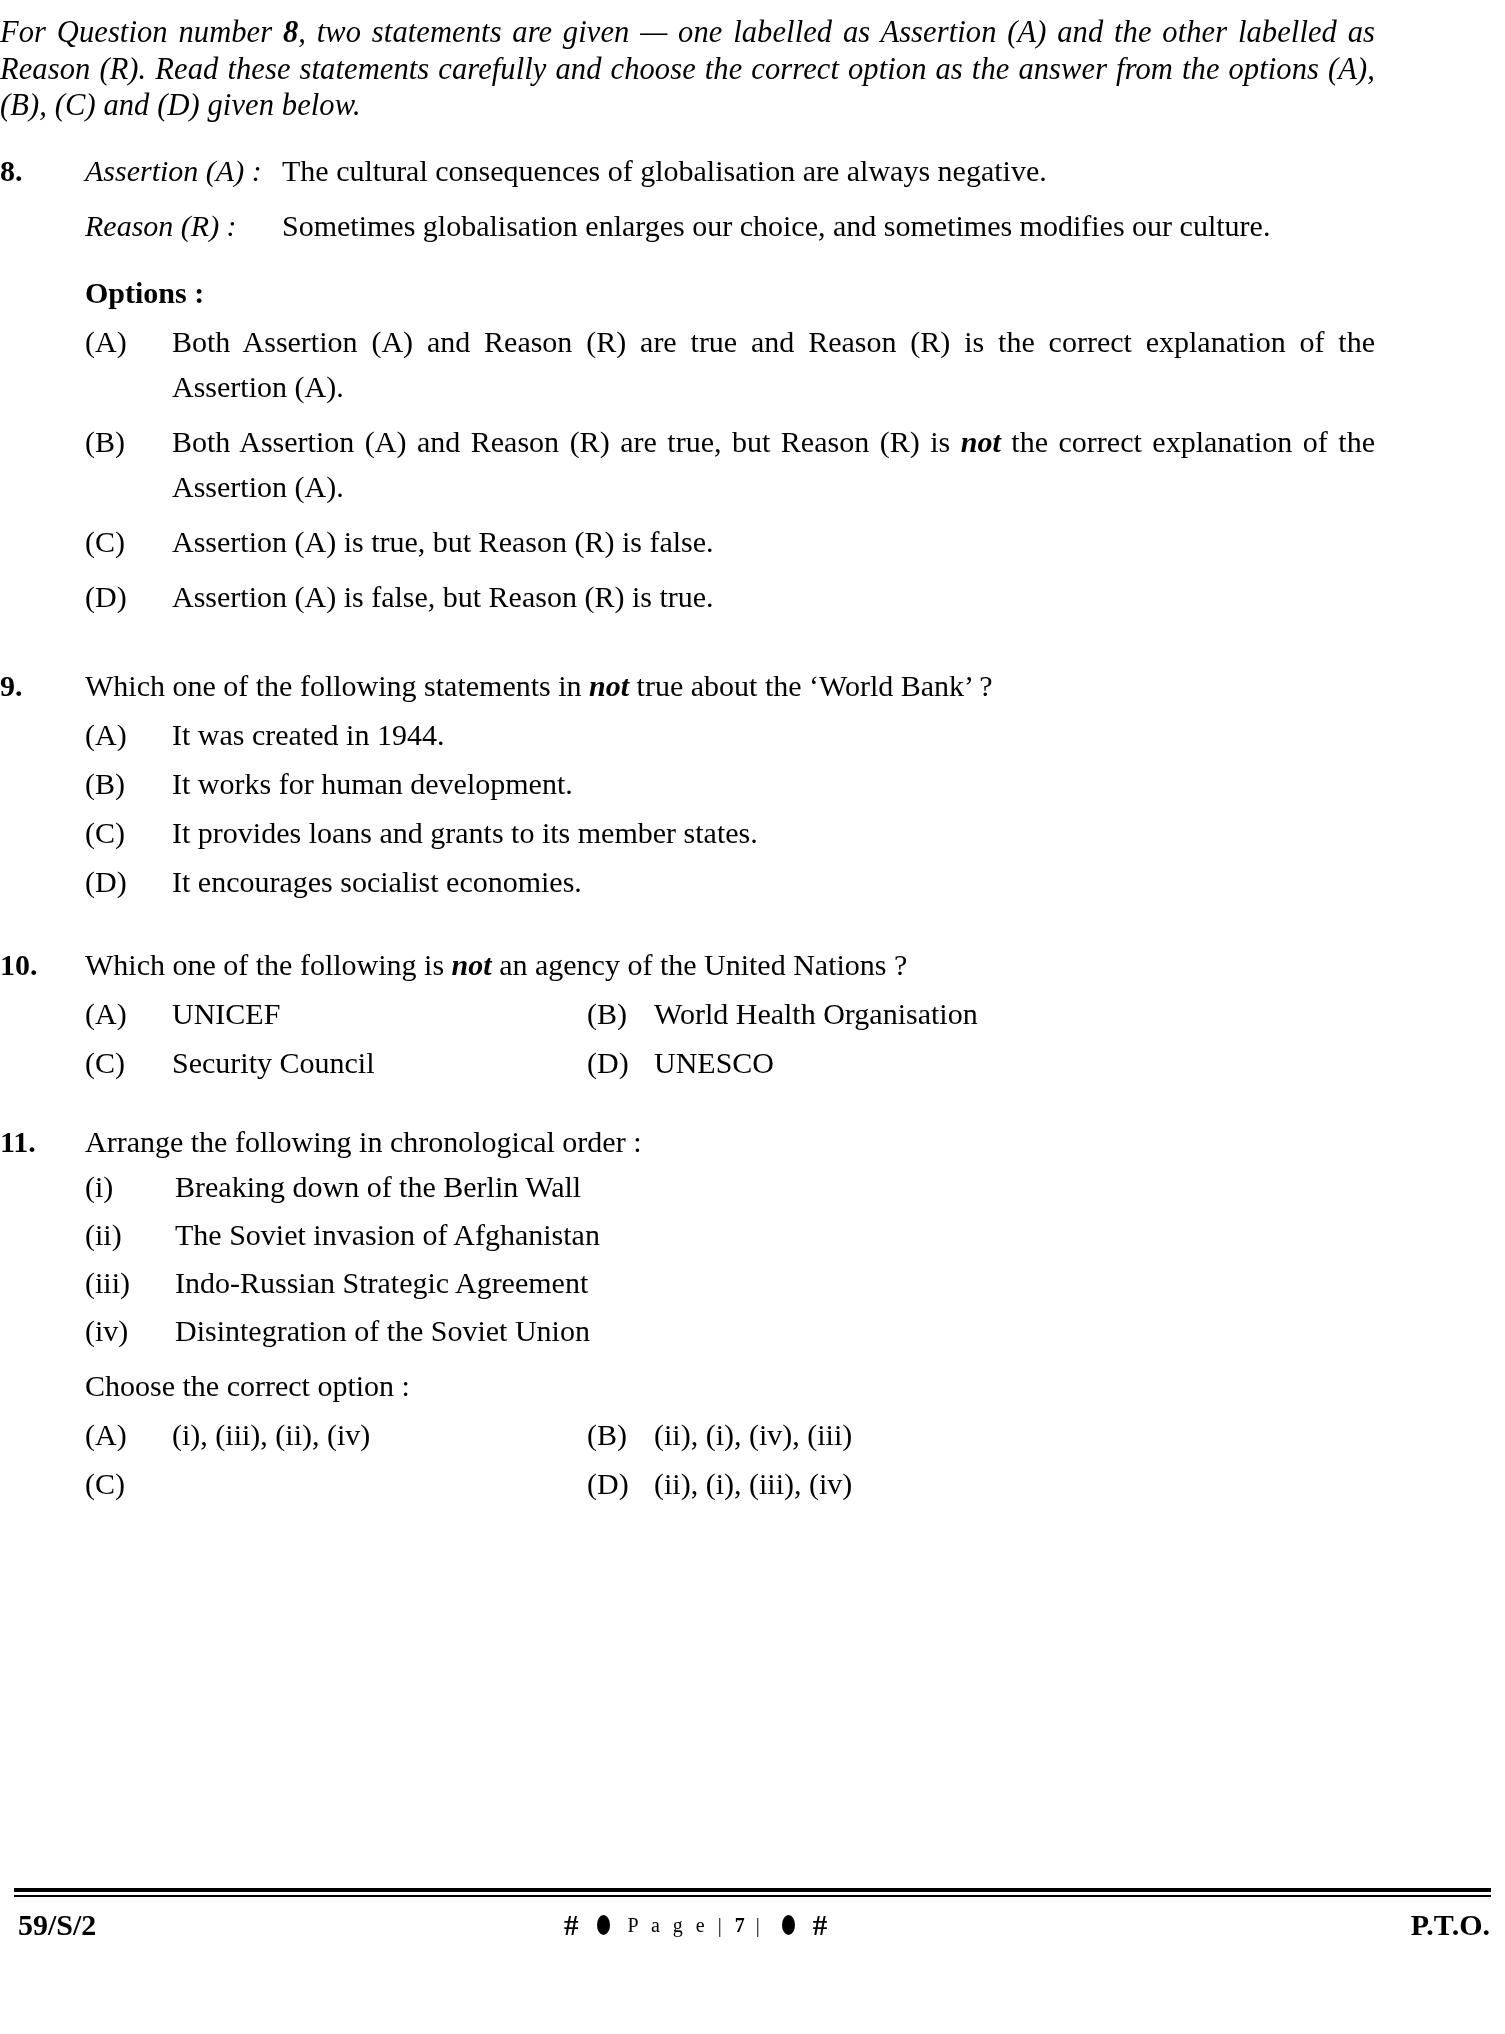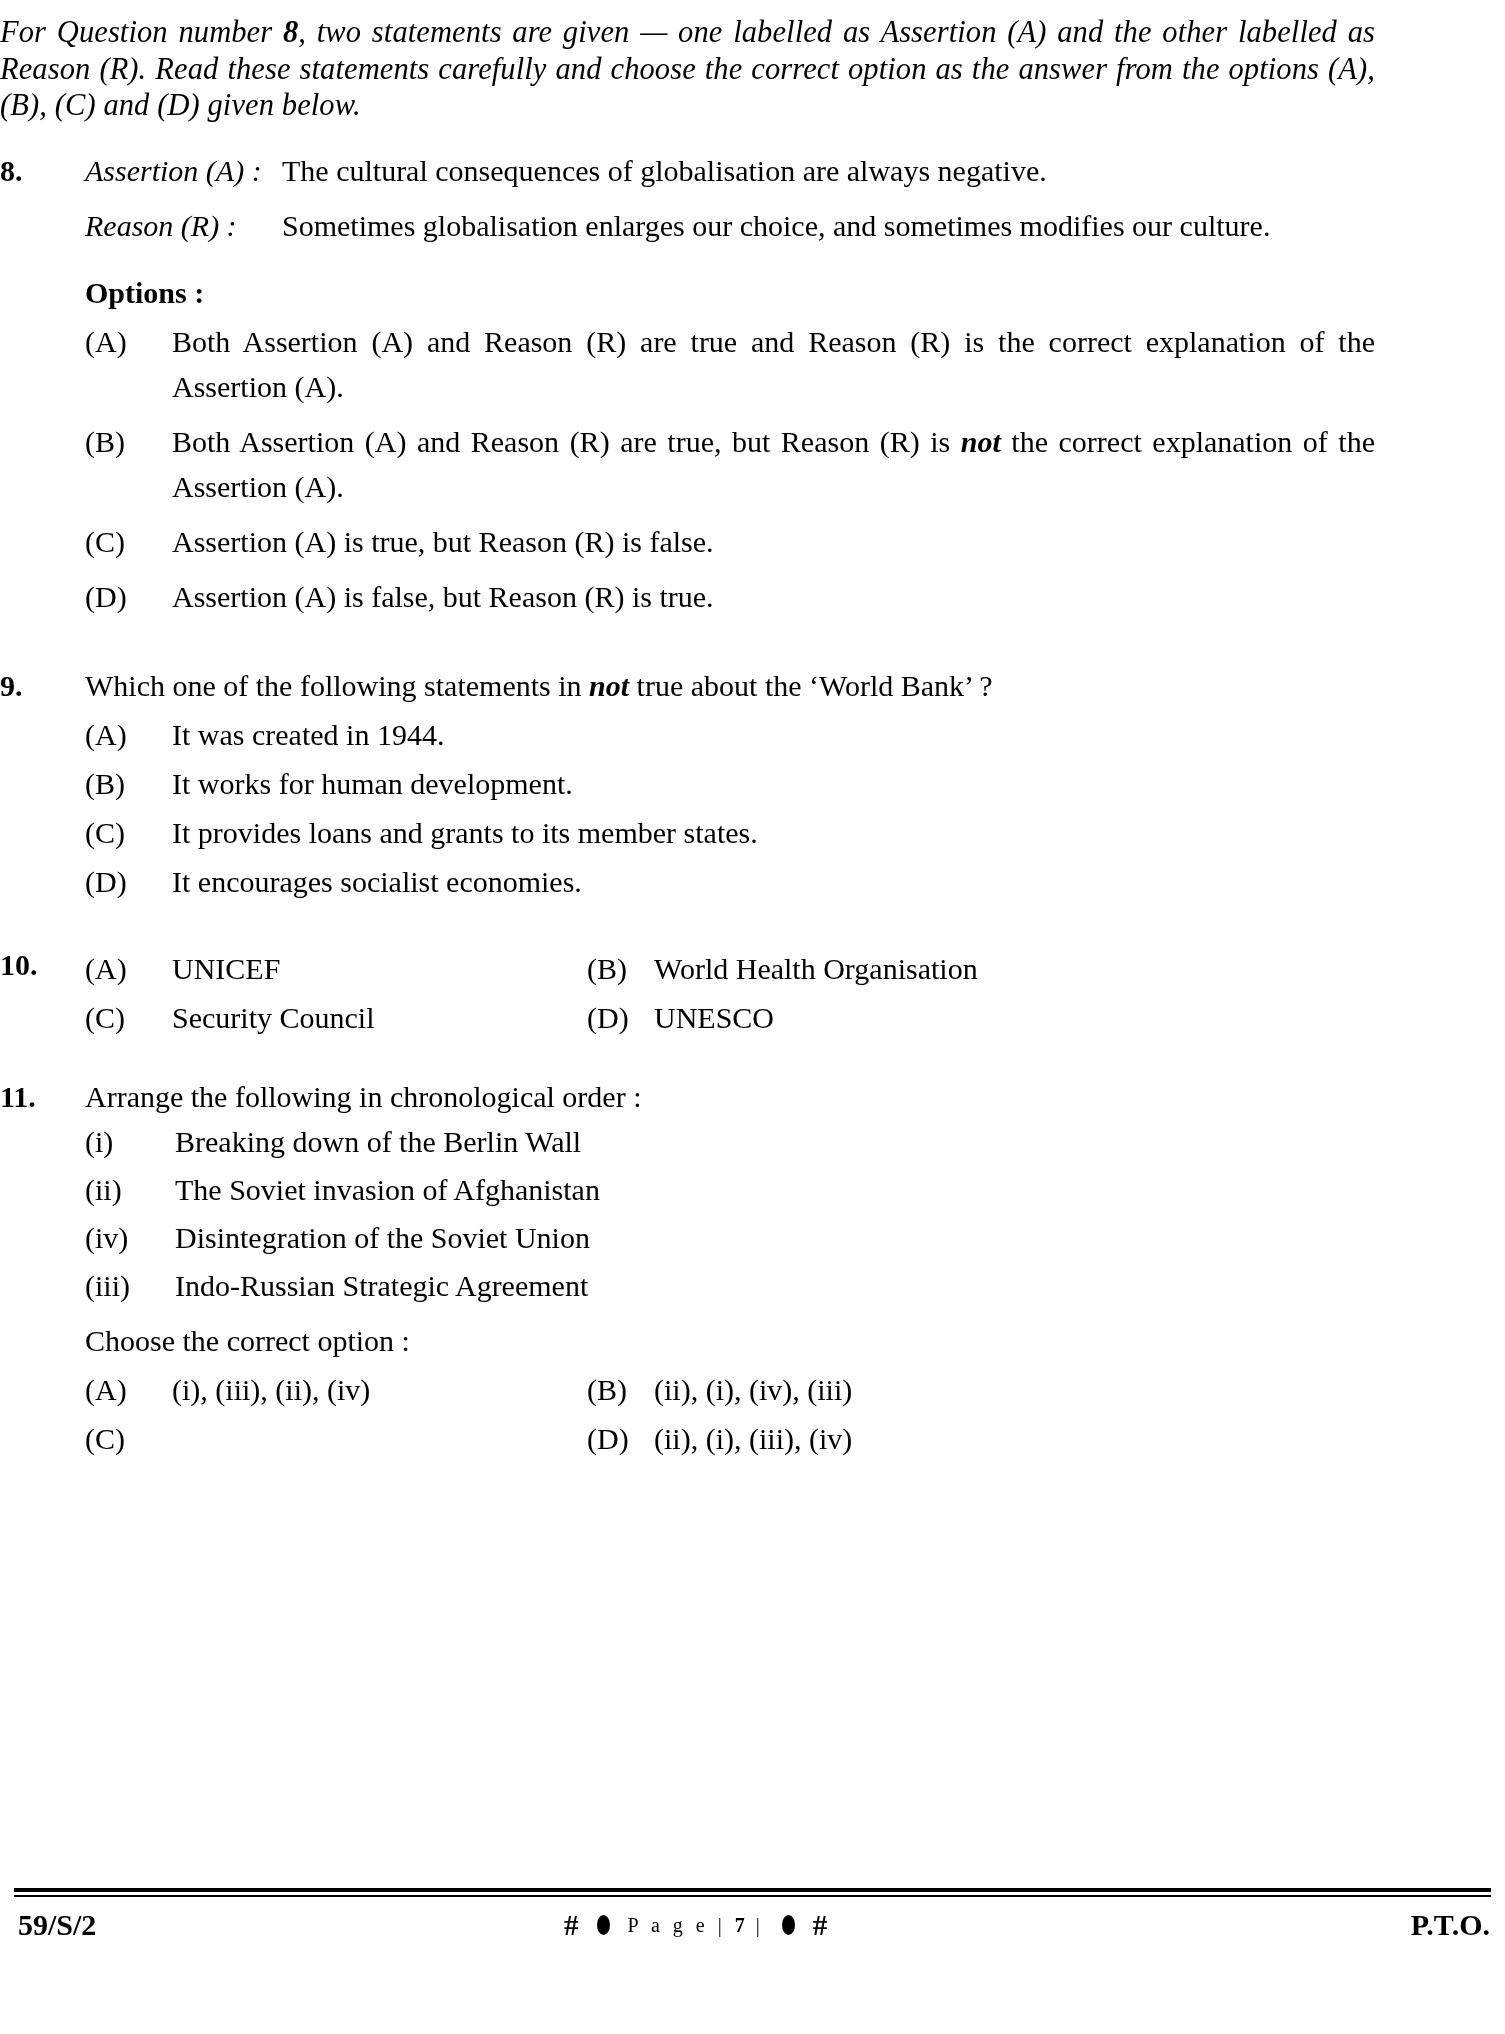--- a/index.html
+++ b/index.html
@@ -280,20 +280,21 @@
         </div>
       </div>
     </div>
 
     <div class="space-lg"></div>
 
     <div class="q-block">
       <div class="q-row">
         <div class="q-num">10.</div>
         <div class="q-body">
+          <p class="q-text nojust"><span>Which one of the following is </span><em class="bi">not</em><span> an agency of the United Nations ?</span></p>
 
           <div class="opt-grid">
             <div class="opt-cell">
               <div class="opt-label">(A)</div>
               <div class="opt-val">UNICEF</div>
             </div>
             <div class="opt-cell">
               <div class="opt-label narrow">(B)</div>
               <div class="opt-val">World Health Organisation</div>
             </div>
@@ -321,26 +322,26 @@
           <div>
             <div class="roman-row">
               <div class="roman-label">(i)</div>
               <div class="roman-text">Breaking down of the Berlin Wall</div>
             </div>
             <div class="roman-row">
               <div class="roman-label">(ii)</div>
               <div class="roman-text">The Soviet invasion of Afghanistan</div>
             </div>
             <div class="roman-row">
+              <div class="roman-label">(iii)</div>
+              <div class="roman-text">Indo-Russian Strategic Agreement</div>
+            </div>
+            <div class="roman-row">
               <div class="roman-label">(iv)</div>
               <div class="roman-text">Disintegration of the Soviet Union</div>
-            </div>
-            <div class="roman-row">
-              <div class="roman-label">(iii)</div>
-              <div class="roman-text">Indo-Russian Strategic Agreement</div>
             </div>
           </div>
 
           <div class="choose-line">Choose the correct option :</div>
 
           <div class="opt-grid">
             <div class="opt-cell">
               <div class="opt-label">(A)</div>
               <div class="opt-val">(i), (iii), (ii), (iv)</div>
             </div>

